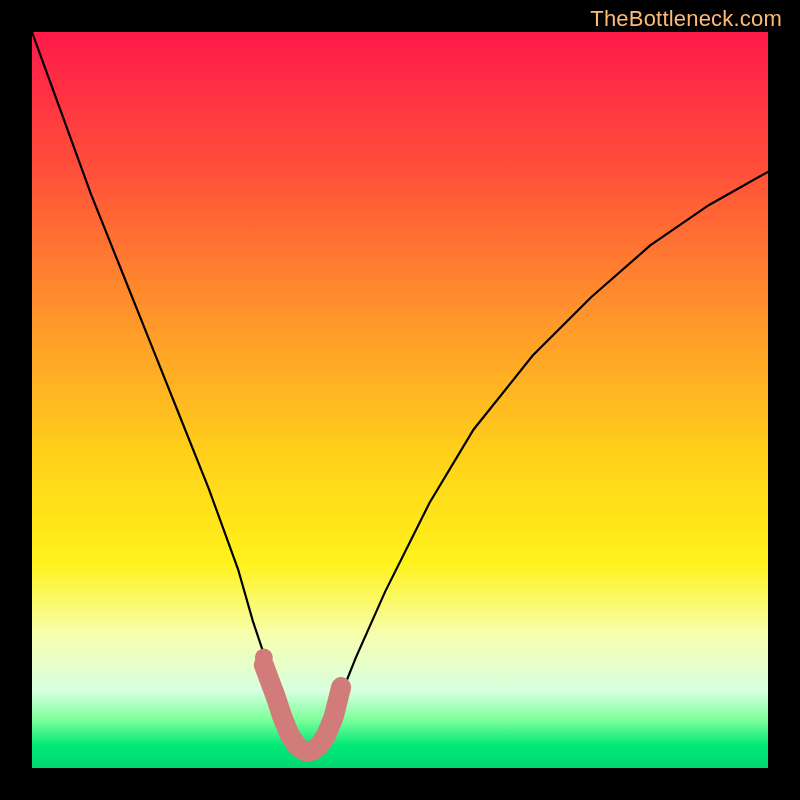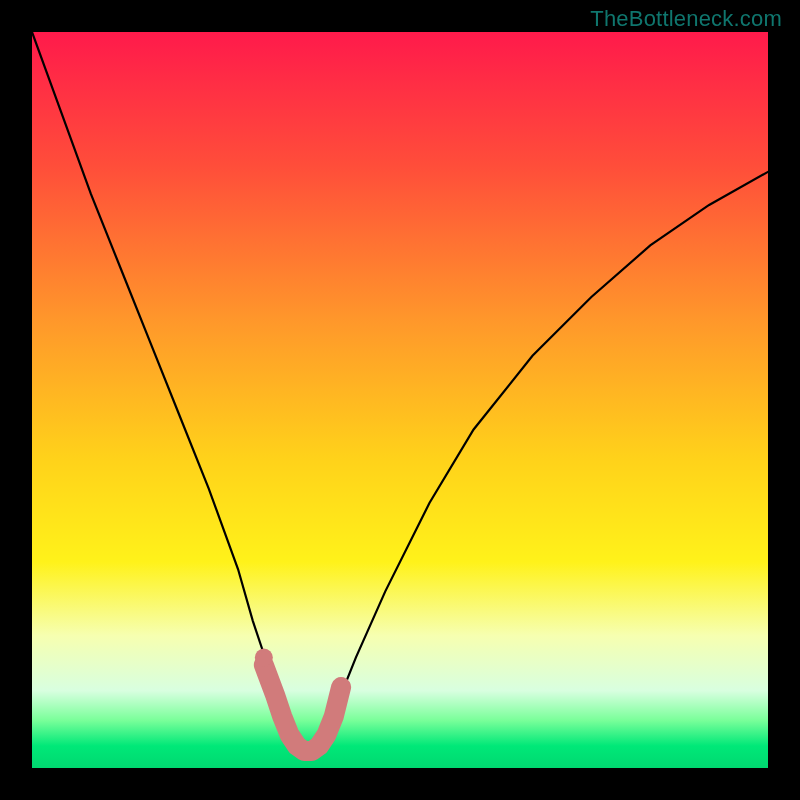--- a/index.html
+++ b/index.html
@@ -9,21 +9,21 @@
     height: 800px;
     background: #000;
     position: relative;
   }
   .watermark {
     position: absolute;
     top: 6px;
     right: 18px;
     font-family: Arial, Helvetica, sans-serif;
     font-size: 22px;
-    color: #0f766e;
+    color: #fdba74;
     font-weight: 500;
     letter-spacing: 0.2px;
   }
   .plot {
     position: absolute;
     left: 32px;
     top: 32px;
     width: 736px;
     height: 736px;
   }

